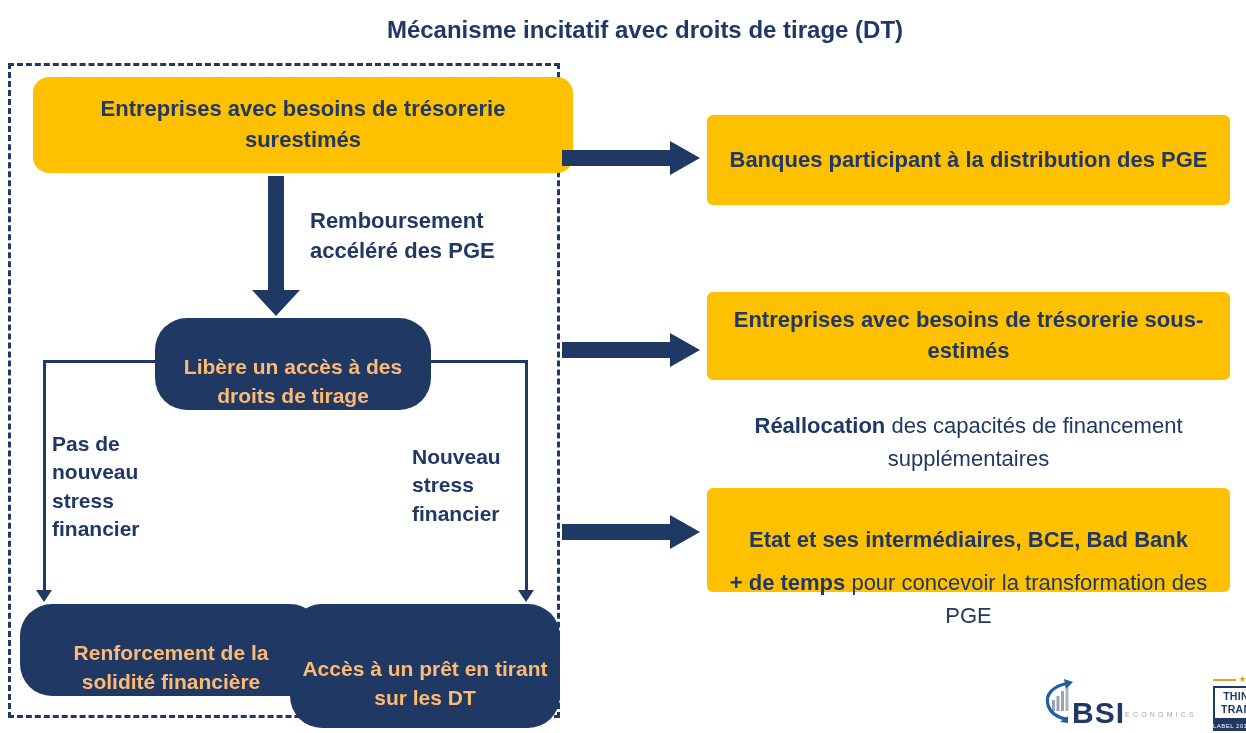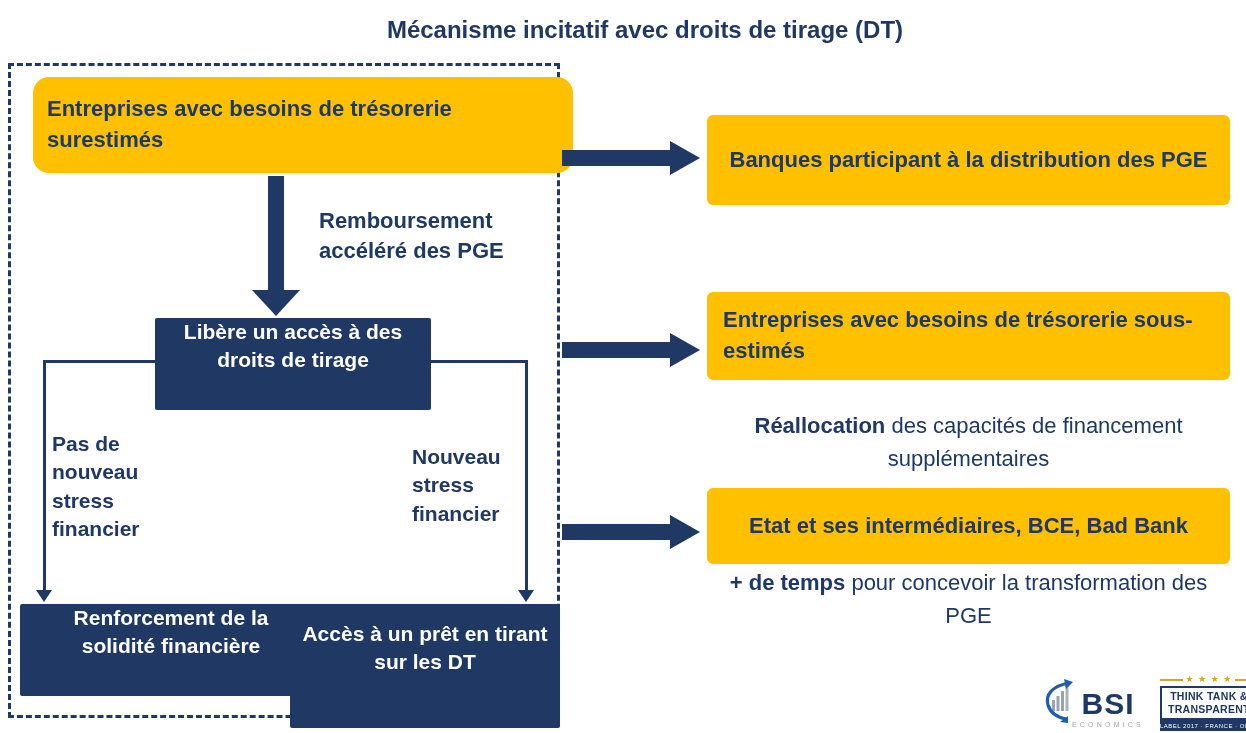--- a/index.html
+++ b/index.html
@@ -8,32 +8,32 @@
 
   .title{position:absolute;left:44px;right:0;top:16px;text-align:center;
          font-size:24px;font-weight:bold;color:#1F3864;}
 
   
   .dashed-panel{position:absolute;left:8px;top:63px;width:552px;height:655px;
                 border:3px dashed #1F3864;box-sizing:border-box;}
 
   .gold-box{position:absolute;background:#FFC000;border-radius:16px;color:#1F3864;
             font-weight:bold;display:flex;align-items:center;justify-content:center;
-            text-align:left;line-height:1.4;}
-  .navy-box{position:absolute;background:#1F3864;border-radius:2px;color:#ffffff;
-            font-weight:bold;display:flex;align-items:flex-start;justify-content:center;
+            text-align:center;line-height:1.4;}
+  .navy-box{position:absolute;background:#1F3864;border-radius:32px;color:#fdba74;
+            font-weight:bold;display:flex;align-items:flex-end;justify-content:center;
             text-align:center;line-height:1.35;}
 
   .lp-top-box{left:22px;top:11px;width:512px;height:96px;font-size:22px;padding:0 14px;}
   .lp-center-box{left:144px;top:252px;width:256px;height:92px;font-size:21px;padding:0 10px;}
   .lp-bottom-left-box{left:9px;top:538px;width:250px;height:92px;font-size:21px;padding:0 26px;}
   .lp-bottom-right-box{left:279px;top:538px;width:250px;height:92px;font-size:21px;padding:16px 10px;}
 
   .lp-label{position:absolute;color:#1F3864;font-weight:bold;font-size:21px;line-height:1.35;}
-  .lp-arrow-label{left:308px;top:140px;width:240px;font-size:22px;}
+  .lp-arrow-label{left:299px;top:140px;width:240px;font-size:22px;}
   .lp-left-branch-label{left:41px;top:364px;width:118px;}
   .lp-right-branch-label{left:401px;top:377px;width:118px;}
 
   
   .down-arrow-shaft{position:absolute;left:257px;top:110px;width:16px;height:115px;background:#1F3864;}
   .down-arrow-head{position:absolute;left:241px;top:224px;width:0;height:0;
                    border-left:24px solid transparent;border-right:24px solid transparent;
                    border-top:26px solid #1F3864;}
 
   
@@ -49,31 +49,31 @@
   
   .flow-arrow{position:absolute;left:562px;width:140px;height:34px;}
   .flow-arrow .shaft{position:absolute;left:0;top:9px;width:110px;height:16px;background:#1F3864;}
   .flow-arrow .head{position:absolute;left:108px;top:0;width:0;height:0;
                     border-top:17px solid transparent;border-bottom:17px solid transparent;
                     border-left:30px solid #1F3864;}
   .flow-arrow-1{top:141px;} .flow-arrow-2{top:333px;} .flow-arrow-3{top:515px;}
 
   
   .rp-box{left:707px;width:523px;font-size:22px;padding:0 16px;box-sizing:border-box;border-radius:6px;}
-  .rp-box-1{top:115px;height:90px;} .rp-box-2{top:292px;height:88px;} .rp-box-3{top:488px;height:76px;}
+  .rp-box-1{top:115px;height:90px;} .rp-box-2{top:292px;height:88px;} .rp-box-3{top:488px;height:104px;}
   .rp-caption{position:absolute;left:707px;width:523px;text-align:center;color:#1F3864;
               font-size:22px;line-height:1.5;font-weight:normal;}
   .rp-caption b{font-weight:bold;}
   .rp-caption-1{top:222px;} .rp-caption-2{top:409px;} .rp-caption-3{top:566px;}
 
   
   .footer-logos{position:absolute;left:1040px;top:674px;width:202px;height:58px;
                 display:flex;align-items:center;gap:8px;}
   .bsi-logo{display:flex;align-items:flex-end;}
-  .bsi-text-col{display:flex;flex-direction:column;align-items:center;margin-left:-4px;justify-content:flex-end;}
+  .bsi-text-col{display:flex;flex-direction:row;align-items:center;margin-left:-4px;justify-content:flex-end;}
   .bsi-name{font-size:30px;font-weight:bold;color:#1F3864;letter-spacing:1px;line-height:1;}
   .bsi-sub{font-size:7px;color:#a6a6a6;letter-spacing:3.2px;margin-top:2px;}
   .logo-sep{width:1px;height:42px;background:#d0d0d0;}
   .label-badge{width:106px;}
   .badge-stars{display:flex;align-items:center;gap:3px;height:10px;}
   .badge-stars .stars-text{color:#D9A521;font-size:9px;line-height:1;letter-spacing:1px;white-space:nowrap;}
   .badge-stars::before,.badge-stars::after{content:"";flex:1;height:2px;background:#D9A521;}
   .badge-box{border:2px solid #1F3864;background:#ffffff;text-align:center;
              padding:2px 2px;margin-top:1px;}
   .badge-box div{font-size:10.5px;font-weight:bold;color:#1F3864;line-height:1.25;

